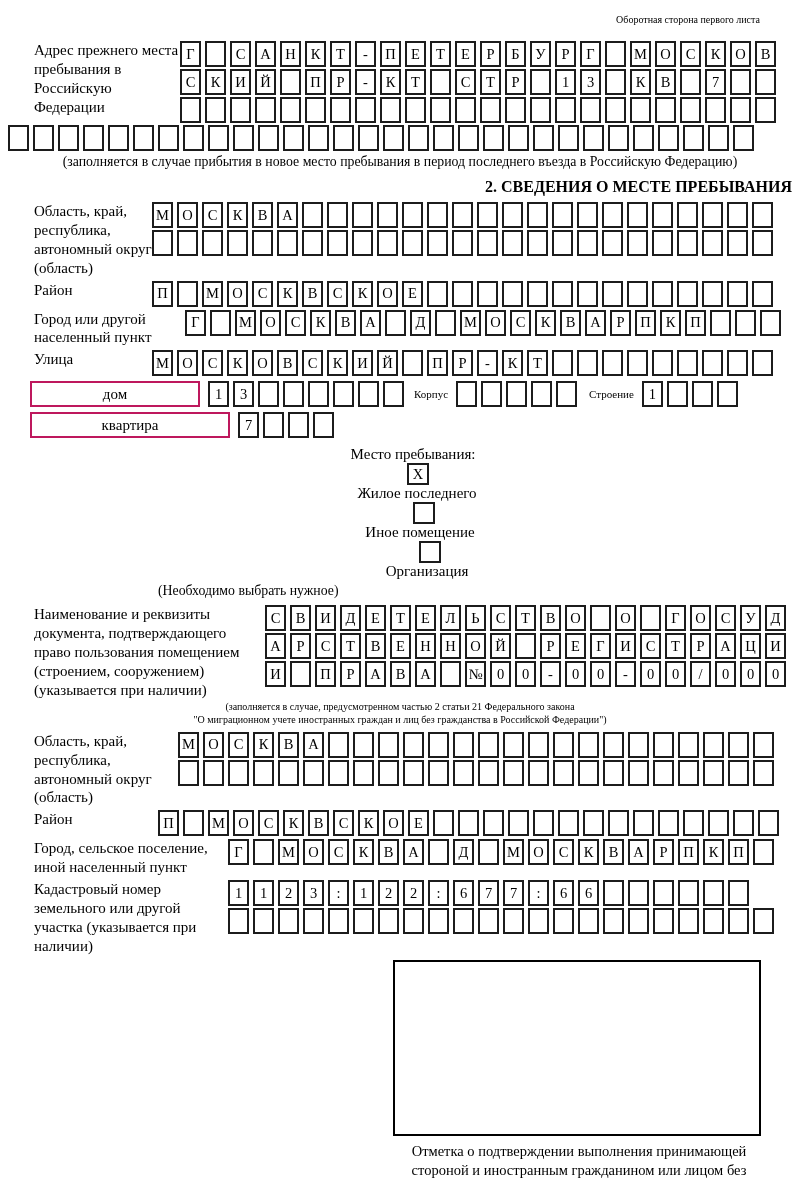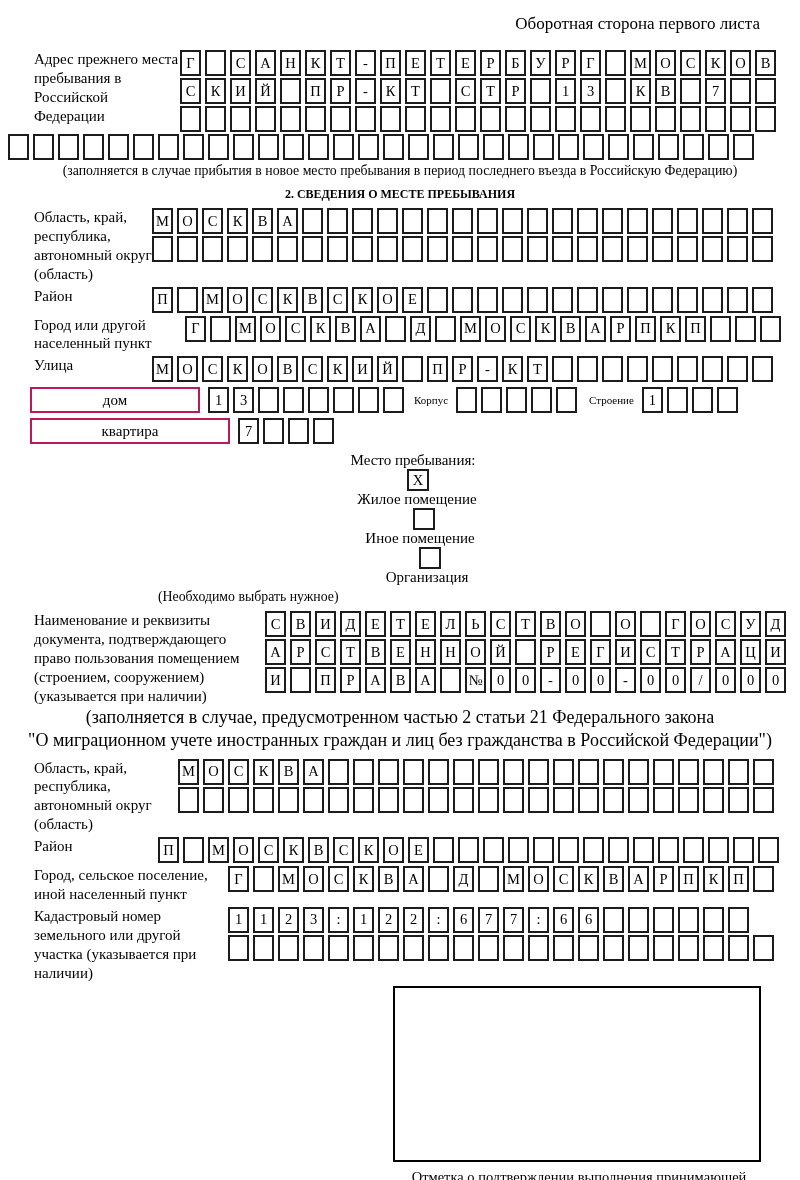--- a/index.html
+++ b/index.html
@@ -1,53 +1,53 @@
 <!DOCTYPE html>
 <html><head>
 <meta charset="utf-8">
 <style>
   html,body{margin:0;padding:0;background:#fff;}
   body{width:800px;height:1180px;color:#000;font-family:"Liberation Serif",serif;overflow:hidden;}
   .page{padding:14px 8px 0 8px;box-sizing:border-box;}
-  .page-note{text-align:right;font-size:17px;padding-right:32px;margin-bottom:16px;}
+  .page-note{text-align:right;font-size:10px;padding-right:32px;margin-bottom:16px;}
   .cbox{box-sizing:border-box;flex:0 0 21px;width:21px;height:26px;border:2px solid #1c1c1c;
         display:inline-flex;align-items:center;justify-content:center;font-size:14.5px;background:#fff;}
   .boxes{display:flex;gap:4px;}
   .stack{display:flex;flex-direction:column;gap:2px;}
   .group{display:flex;align-items:flex-start;margin-top:3px;}
   .row-label{font-size:15px;line-height:1.26;padding-left:26px;box-sizing:border-box;}
   .w172{flex:0 0 172px}.w144{flex:0 0 144px}.w177{flex:0 0 177px}.w257{flex:0 0 257px}
   .w170{flex:0 0 170px}.w150{flex:0 0 150px}.w220{flex:0 0 220px}
   .fullrow{margin-top:2px;}
   .caption{font-size:13.8px;margin-top:3px;}
   .caption.center{text-align:center;}
   .caption.indent{padding-left:26px;}
-  .sec-title{text-align:center;font-weight:bold;font-size:12px;margin:8px 0 6px 0;}
+  .sec-title{text-align:right;font-weight:bold;font-size:16px;margin:8px 0 6px 0;}
   .field-box{box-sizing:border-box;height:26px;border:2px solid #be185d;display:flex;
              align-items:center;justify-content:center;font-size:15px;flex:0 0 auto;}
   .house-row{display:flex;align-items:center;margin-top:5px;margin-left:22px;}
   .inline-label{font-size:11px;white-space:nowrap;}
   .stay-row{display:flex;align-items:center;padding-left:26px;margin-top:8px;font-size:15px;flex-direction:column;}
   .stay-row .cbox{flex:0 0 22px;width:22px;height:25px;}
   .choose-caption{margin-left:150px;width:336px;text-align:left;font-size:13.8px;margin-top:3px;}
-  .fact-caption{text-align:center;font-size:18px;line-height:1.3;}
+  .fact-caption{text-align:center;font-size:10px;line-height:1.3;}
   .stamp-area{margin-left:385px;width:372px;margin-top:4px;}
   .stamp-box{box-sizing:border-box;width:368px;height:176px;border:2px solid #000;background:#fff;}
   .stamp-note{margin-top:6px;text-align:center;font-size:14.5px;line-height:1.32;}
   .mt6{margin-top:6px}.mt10{margin-top:10px}
 </style>
 </head>
 <body>
 
 <div class="page">
 
   <div class="page-note">Оборотная сторона первого листа</div>
 
   <div class="group">
-    <div class="row-label w172">Адрес прежнего места пребывания в Российской Федерации</div>
+    <div class="row-label w172">Адрес прежнего места пребывания в Российскую Федерации</div>
     <div class="stack">
       <div class="boxes">
           <span class="cbox">Г</span>
           <span class="cbox"></span>
           <span class="cbox">С</span>
           <span class="cbox">А</span>
           <span class="cbox">Н</span>
           <span class="cbox">К</span>
           <span class="cbox">Т</span>
           <span class="cbox">-</span>
@@ -345,21 +345,21 @@
         <span class="cbox">7</span>
         <span class="cbox"></span>
         <span class="cbox"></span>
         <span class="cbox"></span>
       </div>
   </div>
 
   <div class="stay-row">
     <span>Место пребывания:</span>
     <span class="cbox" style="margin-left:10px;">X</span>
-    <span style="margin-left:8px;">Жилое помещение</span>
+    <span style="margin-left:8px;">Жилое последнего</span>
     <span class="cbox" style="margin-left:22px;"></span>
     <span style="margin-left:14px;">Иное помещение</span>
     <span class="cbox" style="margin-left:34px;"></span>
     <span style="margin-left:28px;">Организация</span>
   </div>
   <div class="choose-caption">(Необходимо выбрать нужное)</div>
 
   <div class="group mt6">
     <div class="row-label w257">Наименование и реквизиты документа, подтверждающего право пользования помещением (строением, сооружением) (указывается при наличии)</div>
     <div class="stack">

